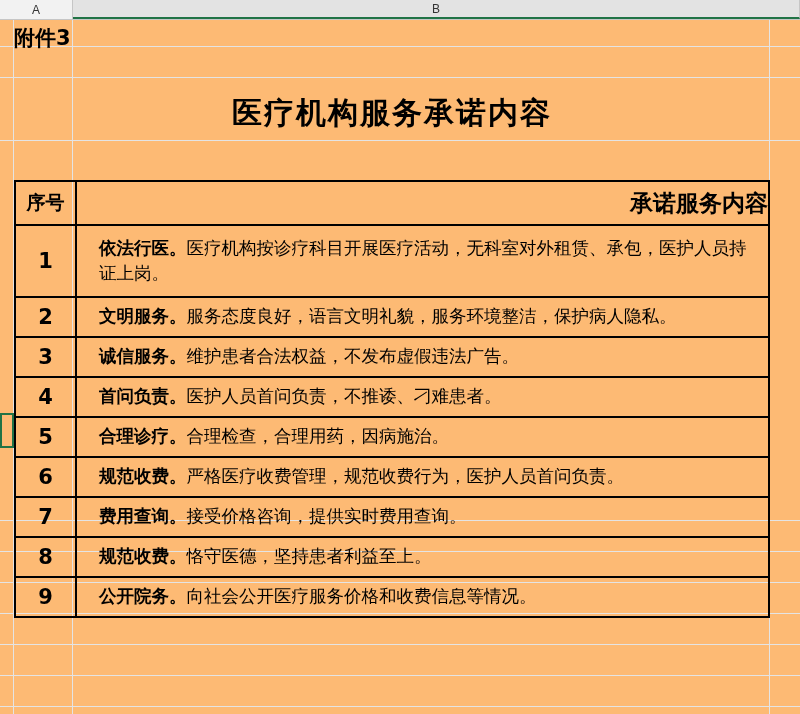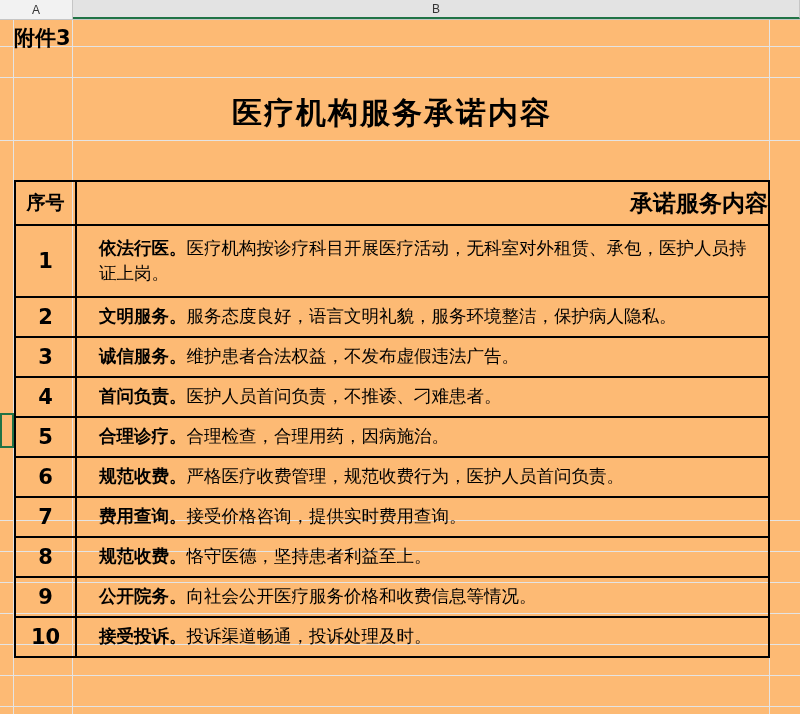--- a/index.html
+++ b/index.html
@@ -237,20 +237,16 @@
         <td class="cell-content"><span class="lead">费用查询。</span><span>接受价格咨询，提供实时费用查询。</span></td>
       </tr>
       <tr>
         <td class="cell-no">8</td>
         <td class="cell-content"><span class="lead">规范收费。</span><span>恪守医德，坚持患者利益至上。</span></td>
       </tr>
       <tr>
         <td class="cell-no">9</td>
         <td class="cell-content"><span class="lead">公开院务。</span><span>向社会公开医疗服务价格和收费信息等情况。</span></td>
       </tr>
-      <tr>
-        <td class="cell-no">10</td>
-        <td class="cell-content"><span class="lead">接受投诉。</span><span>投诉渠道畅通，投诉处理及时。</span></td>
-      </tr>
     </tbody>
   </table>
 
 </div>
 
 </body></html>

